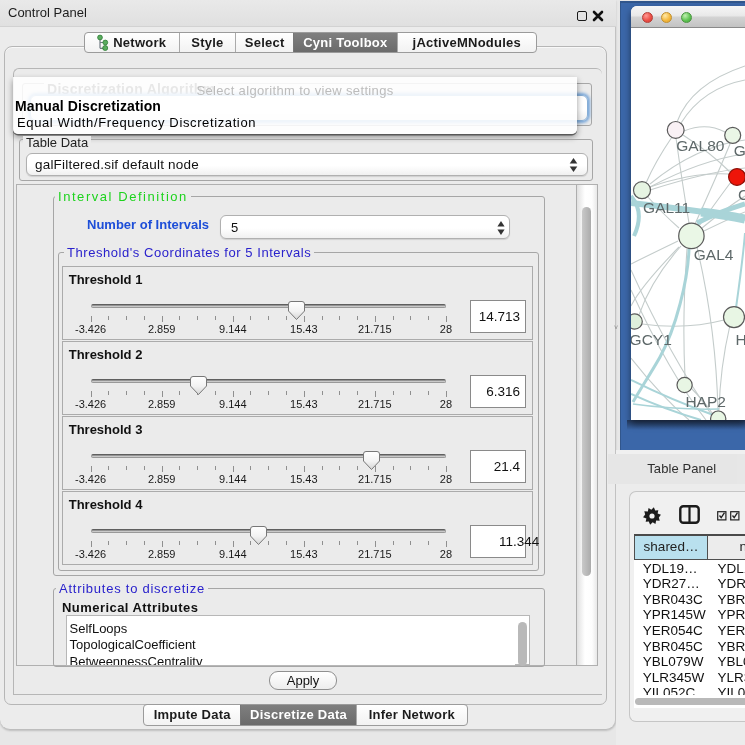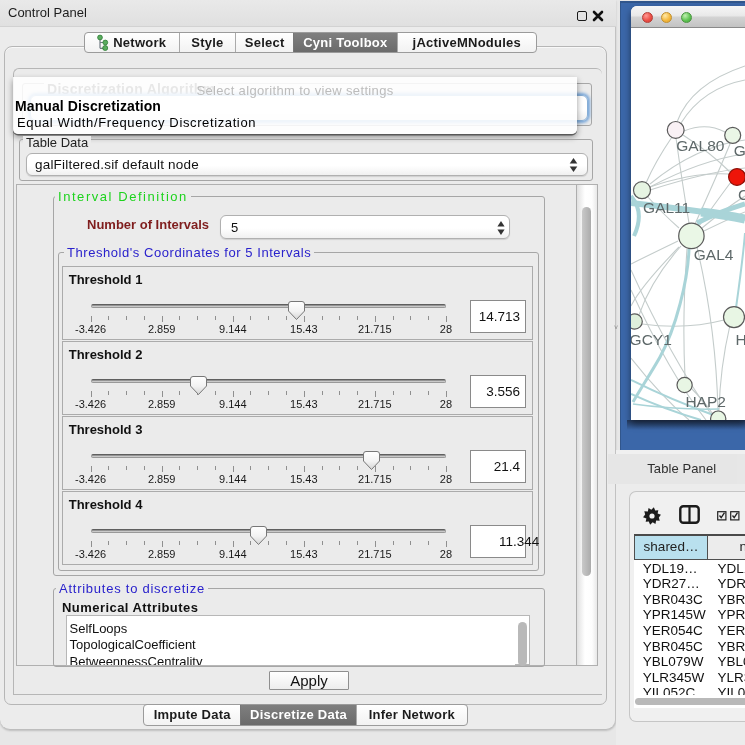--- a/index.html
+++ b/index.html
@@ -50,23 +50,23 @@
 .vbox { position:absolute; background:#fff; border:1px solid #8a8a8a;
   font-size:13px; color:#111; text-align:right; }
 
 
 #attrlist { left:65.5px; top:614.5px; width:449.5px; height:51px; background:#ffffff;
   border:1px solid #b7b7b7; border-right:none;
   font-size:13px; color:#111; overflow:hidden; }
 #attrlist div { padding-left:3px; height:16.8px; line-height:16.8px; }
 #attrlist div:first-child { margin-top:5px; }
 
-#applybtn { left:269px; top:671px; width:80px; height:19px;
-  background:linear-gradient(#ffffff,#ededed); border:1px solid #8f8f8f; border-radius:1px;
-  font-size:15px; text-align:center; line-height:18px; color:#111; }
+#applybtn { left:269px; top:671px; width:68px; height:19px;
+  background:linear-gradient(#ffffff,#ededed); border:1px solid #8f8f8f; border-radius:9px;
+  font-size:13px; text-align:center; line-height:18px; color:#111; }
 
 
 #popup { left:13px; top:77px; width:564px; height:57px;
   background:rgba(255,255,255,0.87);
   border-radius:0 0 5px 5px;
   box-shadow:0 3px 6px rgba(0,0,0,.40), 0 1.5px 0 rgba(55,55,55,.6);
   font-size:13px; }
 #popup div { position:absolute; left:0; width:100%; height:14px; line-height:14px; }
 
 
@@ -134,21 +134,21 @@
 
   <div class="abs" style="left:16px; top:184px; width:582px; height:482px; border:1px solid #b0b0b0;"></div>
 
   <div class="abs" style="left:575.5px; top:185px; width:22px; height:480px; border-left:1px solid #adadad;
        background:linear-gradient(to right,#e0e0e0,#ffffff 40%,#fdfdfd 75%,#e8e8e8); border-right:1px solid #adadad;"></div>
   <div class="abs" style="left:581.5px; top:207px; width:9.5px; height:369px; background:linear-gradient(to right,#c9c9c9,#ababab); border-radius:5px;"></div>
 
   <div class="group" style="left:52.5px; top:196px; width:492.5px; height:380px;"></div>
   <div class="gtitle" style="left:55px; top:190px; color:#1dd31d; font-size:13px; letter-spacing:1.55px;">Interval Definition</div>
 
-  <div class="abs" style="left:87px; top:217px; font-size:13px; font-weight:bold; color:#7f1d1d;">Number of Intervals</div>
+  <div class="abs" style="left:87px; top:217px; font-size:13px; font-weight:bold; color:#1d4ed8;">Number of Intervals</div>
   <div class="combo" style="left:220px; top:215px; width:290px; height:24px; line-height:23px; padding-left:10px;">5
     <svg class="arrows" style="right:4px; top:5px;" width="8" height="14" viewBox="0 0 8 14">
       <path d="M4,0 L7.6,5.5 L0.4,5.5 Z" fill="#333"></path>
         <path d="M4,14 L7.6,8.5 L0.4,8.5 Z" fill="#333"></path>
     </svg>
   </div>
 
   <div class="group" style="left:58.3px; top:251.5px; width:481px; height:319px;"></div>
   <div class="gtitle" style="left:64px; top:246px; color:#2a22cc; letter-spacing:0.55px;">Threshold's Coordinates for 5 Intervals</div>
 
@@ -228,21 +228,21 @@
         <svg style="position:absolute; left:126.19999999999999px; top:34px;" width="17" height="19" viewBox="0 0 17 19">
           <path d="M3,0.5 h11 a2.5,2.5 0 0 1 2.5,2.5 v7 L8.5,18.5 L0.5,10 V3 A2.5,2.5 0 0 1 3,0.5 Z" fill="url(#thg1)" stroke="#777777" stroke-width="1"></path>
           <defs>
             <linearGradient id="thg1" x1="0" y1="0" x2="0" y2="1">
               <stop offset="0" stop-color="#ffffff"></stop>
               <stop offset=".55" stop-color="#f2f2f2"></stop>
               <stop offset="1" stop-color="#d5d5d5"></stop>
             </linearGradient>
           </defs>
         </svg>
-        <div class="vbox" style="left:406.6px; top:33px; width:56px; height:32.5px; line-height:31px; padding-right:5px; font-size:13.5px;">3.556</div>
+        <div class="vbox" style="left:406.6px; top:33px; width:56px; height:32.5px; line-height:31px; padding-right:5px; font-size:13.5px;">6.316</div>
       </div>
       <div class="titem abs" style="left:62.4px; top:416px; width:471px; height:74px;">
         <div class="tlabel">Threshold 3</div>
         <div class="track" style="left:27.2px; top:36.5px; width:355.5px;"></div>
         <div style="position:absolute; left:27.2px; top:49.3px; width:1px; height:6px; background:#8f8f8f;"></div>
         <div style="position:absolute; left:45.0px; top:49.3px; width:1px; height:4px; background:#8f8f8f;"></div>
         <div style="position:absolute; left:62.7px; top:49.3px; width:1px; height:4px; background:#8f8f8f;"></div>
         <div style="position:absolute; left:80.5px; top:49.3px; width:1px; height:4px; background:#8f8f8f;"></div>
         <div style="position:absolute; left:98.3px; top:49.3px; width:1px; height:6px; background:#8f8f8f;"></div>
         <div style="position:absolute; left:116.0px; top:49.3px; width:1px; height:4px; background:#8f8f8f;"></div>

